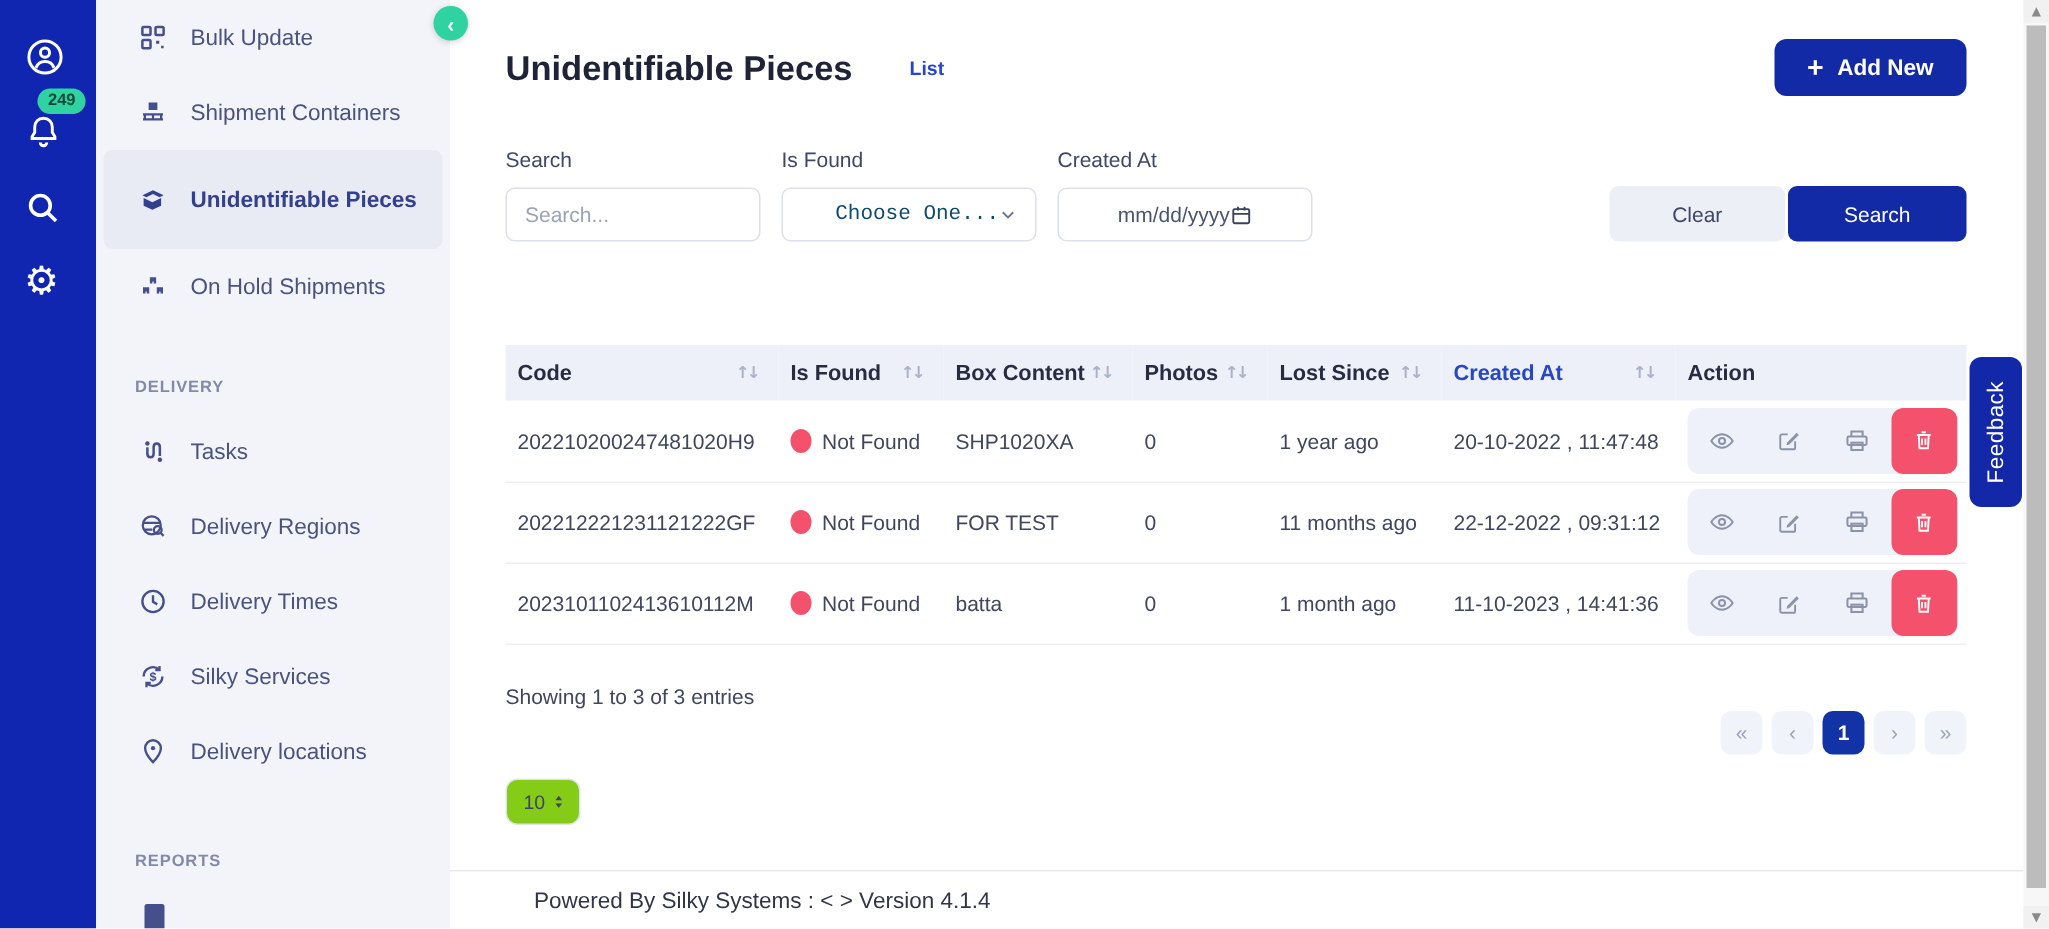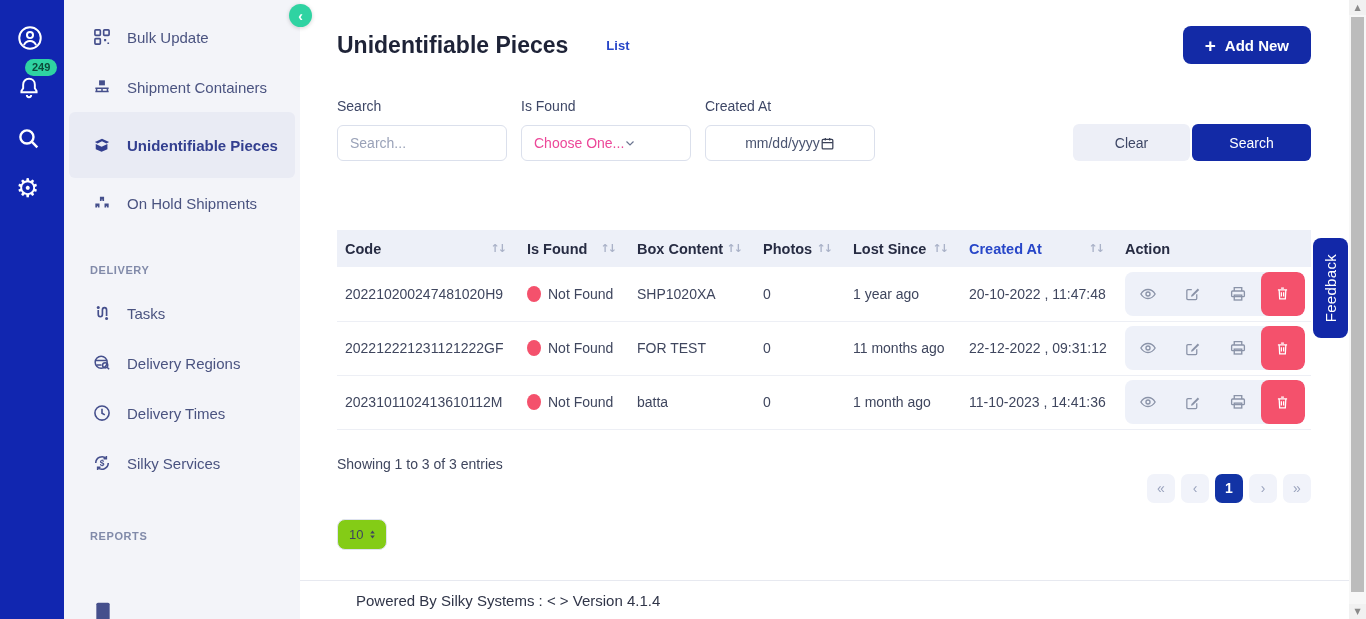--- a/index.html
+++ b/index.html
@@ -8,21 +8,21 @@
   .app { display:flex; width:1366px; height:619px; position:relative; }
 
   
   .rail { width:64px; background:#1126b0; display:flex; flex-direction:column; align-items:center; padding-top:22px; flex-shrink:0; }
   .rail-item { position:relative; width:32px; height:32px; margin-bottom:18px; display:flex; align-items:center; justify-content:flex-start; cursor:pointer; }
   .rail-item svg { display:block; }
   .badge { position:absolute; top:-13px; left:9px; background:#2fd3a2; color:#0d4a39; font-size:11px; font-weight:bold; border-radius:10px; padding:2px 7px; line-height:13px; }
   .gear-glyph { color:#fff; font-size:26px; font-family:"DejaVu Sans",sans-serif; line-height:26px; }
 
   
-  .sidebar { width:236px; background:#f3f4f9; flex-shrink:0; overflow:hidden; position:relative; padding-top:12px; }
+  .sidebar { width:236px; background:#f3f4f9; flex-shrink:0; overflow:hidden; position:relative; padding-top:0; }
   .side-item { display:flex; align-items:center; height:50px; padding-left:28px; cursor:pointer; color:#4a5380; font-size:15px; }
   .side-item .ic { width:20px; height:20px; margin-right:15px; flex-shrink:0; color:#454f8c; }
   .side-item.active { background:#e9ebf4; border-radius:6px; margin:0 5px; padding-left:23px; height:66px; color:#333f8f; font-weight:bold; }
   .side-item.active .ic { color:#333f8f; }
   .side-item .lbl2 { line-height:25px; }
   .section-label { padding:36px 0 12px 26px; font-size:11px; font-weight:bold; letter-spacing:0.6px; color:#818aa9; }
   .section-label.second { padding-top:42px; }
   .partial-ic { position:absolute; left:29px; top:601px; color:#454f8c; }
 
   
@@ -35,21 +35,21 @@
   .breadcrumb { font-size:13px; font-weight:bold; color:#2746c8; margin-left:38px; cursor:pointer; }
   .addnew-btn { margin-left:auto; background:#132aa6; color:#fff; border:none; border-radius:8px; height:38px; padding:0 22px; font-size:15px; font-weight:bold; display:flex; align-items:center; gap:9px; cursor:pointer; font-family:inherit; }
   .addnew-btn .plus { font-size:19px; font-weight:bold; line-height:1; }
 
   
   .filters { display:flex; margin-top:34px; align-items:flex-end; }
   .f-col { width:170px; margin-right:14px; }
   .f-label { font-size:14px; color:#3e4766; margin-bottom:11px; }
   .f-input { width:100%; height:36px; border:1px solid #dbe0ec; border-radius:6px; background:#fff; font-size:14px; padding:0 12px; color:#737373; font-family:inherit; display:flex; align-items:center; }
   input.f-input::placeholder { color:#9aa2b8; }
-  .f-select { justify-content:flex-start; cursor:pointer; color:#ec4899; }
+  .f-select { justify-content:flex-end; cursor:pointer; color:#0c4a6e;font-family:Liberation Mono, monospace; }
   .f-date { justify-content:center; cursor:pointer; color:#4a5470; }
   .f-buttons { margin-left:auto; display:flex; gap:2px; }
   .btn-clear { width:117px; height:37px; background:#edeff7; border:none; border-radius:6px; font-size:14px; color:#3e4766; cursor:pointer; font-family:inherit; }
   .btn-search { width:119px; height:37px; background:#132aa6; border:none; border-radius:6px; font-size:14px; color:#fff; cursor:pointer; font-family:inherit; }
 
   
   table { width:974px; border-collapse:collapse; margin-top:69px; table-layout:fixed; }
   col.c-code{width:182px} col.c-found{width:110px} col.c-box{width:126px} col.c-photos{width:90px} col.c-lost{width:116px} col.c-created{width:156px} col.c-action{width:194px}
   thead th { background:#edf0f8; height:37px; font-size:14.5px; font-weight:bold; color:#272c43; text-align:left; padding:0 14px 0 8px; cursor:pointer; }
   thead th .th-inner { display:flex; align-items:center; justify-content:space-between; }
@@ -187,20 +187,29 @@
     </div>
     <div class="side-item">
       <span class="ic">
         <svg width="20" height="20" viewBox="0 0 24 24" fill="none" stroke="currentColor" stroke-width="1.9">
           <path d="M4.5 12a7.5 7.5 0 0 1 12.6-5.4M19.5 12a7.5 7.5 0 0 1-12.6 5.4"></path>
           <path d="M17.2 3.5v3.4h-3.4M6.8 20.5v-3.4h3.4"></path>
           <text x="12" y="15.6" font-size="10" text-anchor="middle" fill="currentColor" stroke="none" font-weight="bold" font-family="Liberation Sans, sans-serif">$</text>
         </svg>
       </span>
       <span>Silky Services</span>
+    </div>
+    <div class="side-item">
+      <span class="ic">
+        <svg width="20" height="20" viewBox="0 0 24 24" fill="none" stroke="currentColor" stroke-width="1.9">
+          <path d="M12 3a6.3 6.3 0 0 1 6.3 6.3C18.3 13.8 12 20.5 12 20.5S5.7 13.8 5.7 9.3A6.3 6.3 0 0 1 12 3z"></path>
+          <circle cx="12" cy="9.3" r="1.7" fill="currentColor" stroke="none"></circle>
+        </svg>
+      </span>
+      <span>Delivery locations</span>
     </div>
 
     <div class="section-label second">REPORTS</div>
 
     <span class="partial-ic">
       <svg width="20" height="20" viewBox="0 0 24 24" fill="currentColor">
           <rect x="4" y="2" width="16" height="22" rx="2"></rect>
         </svg>
     </span>
   </nav>

